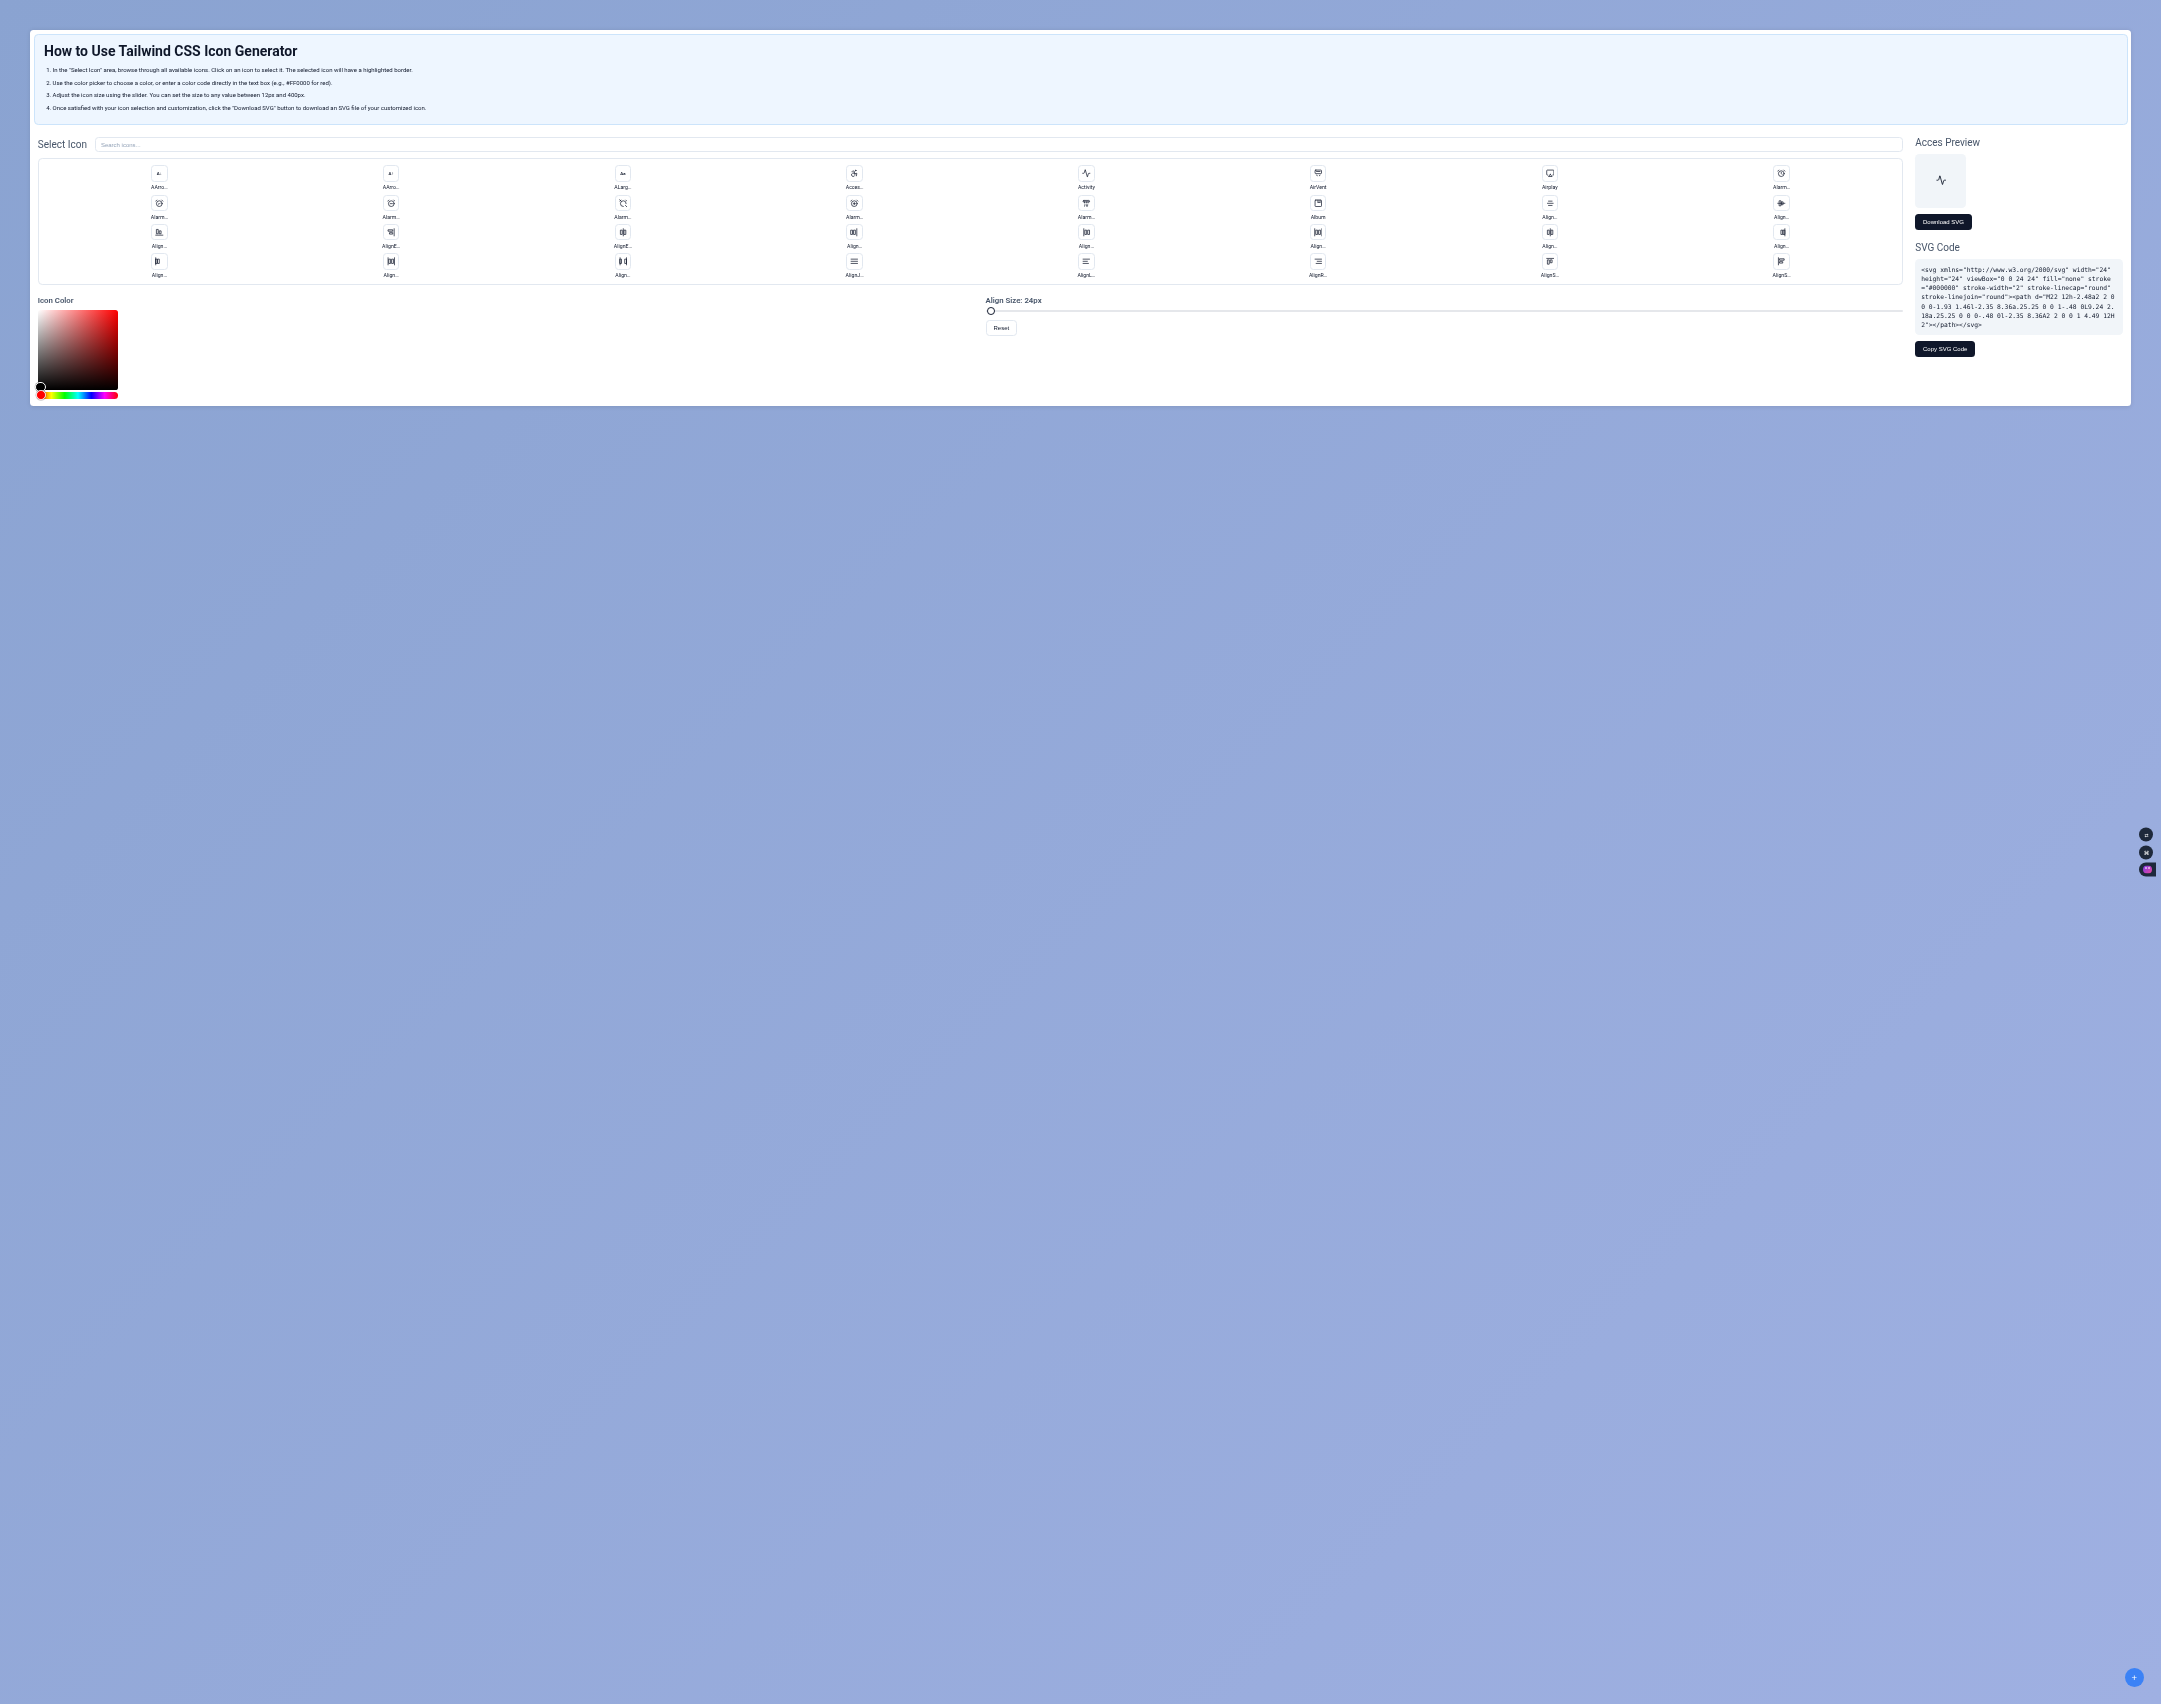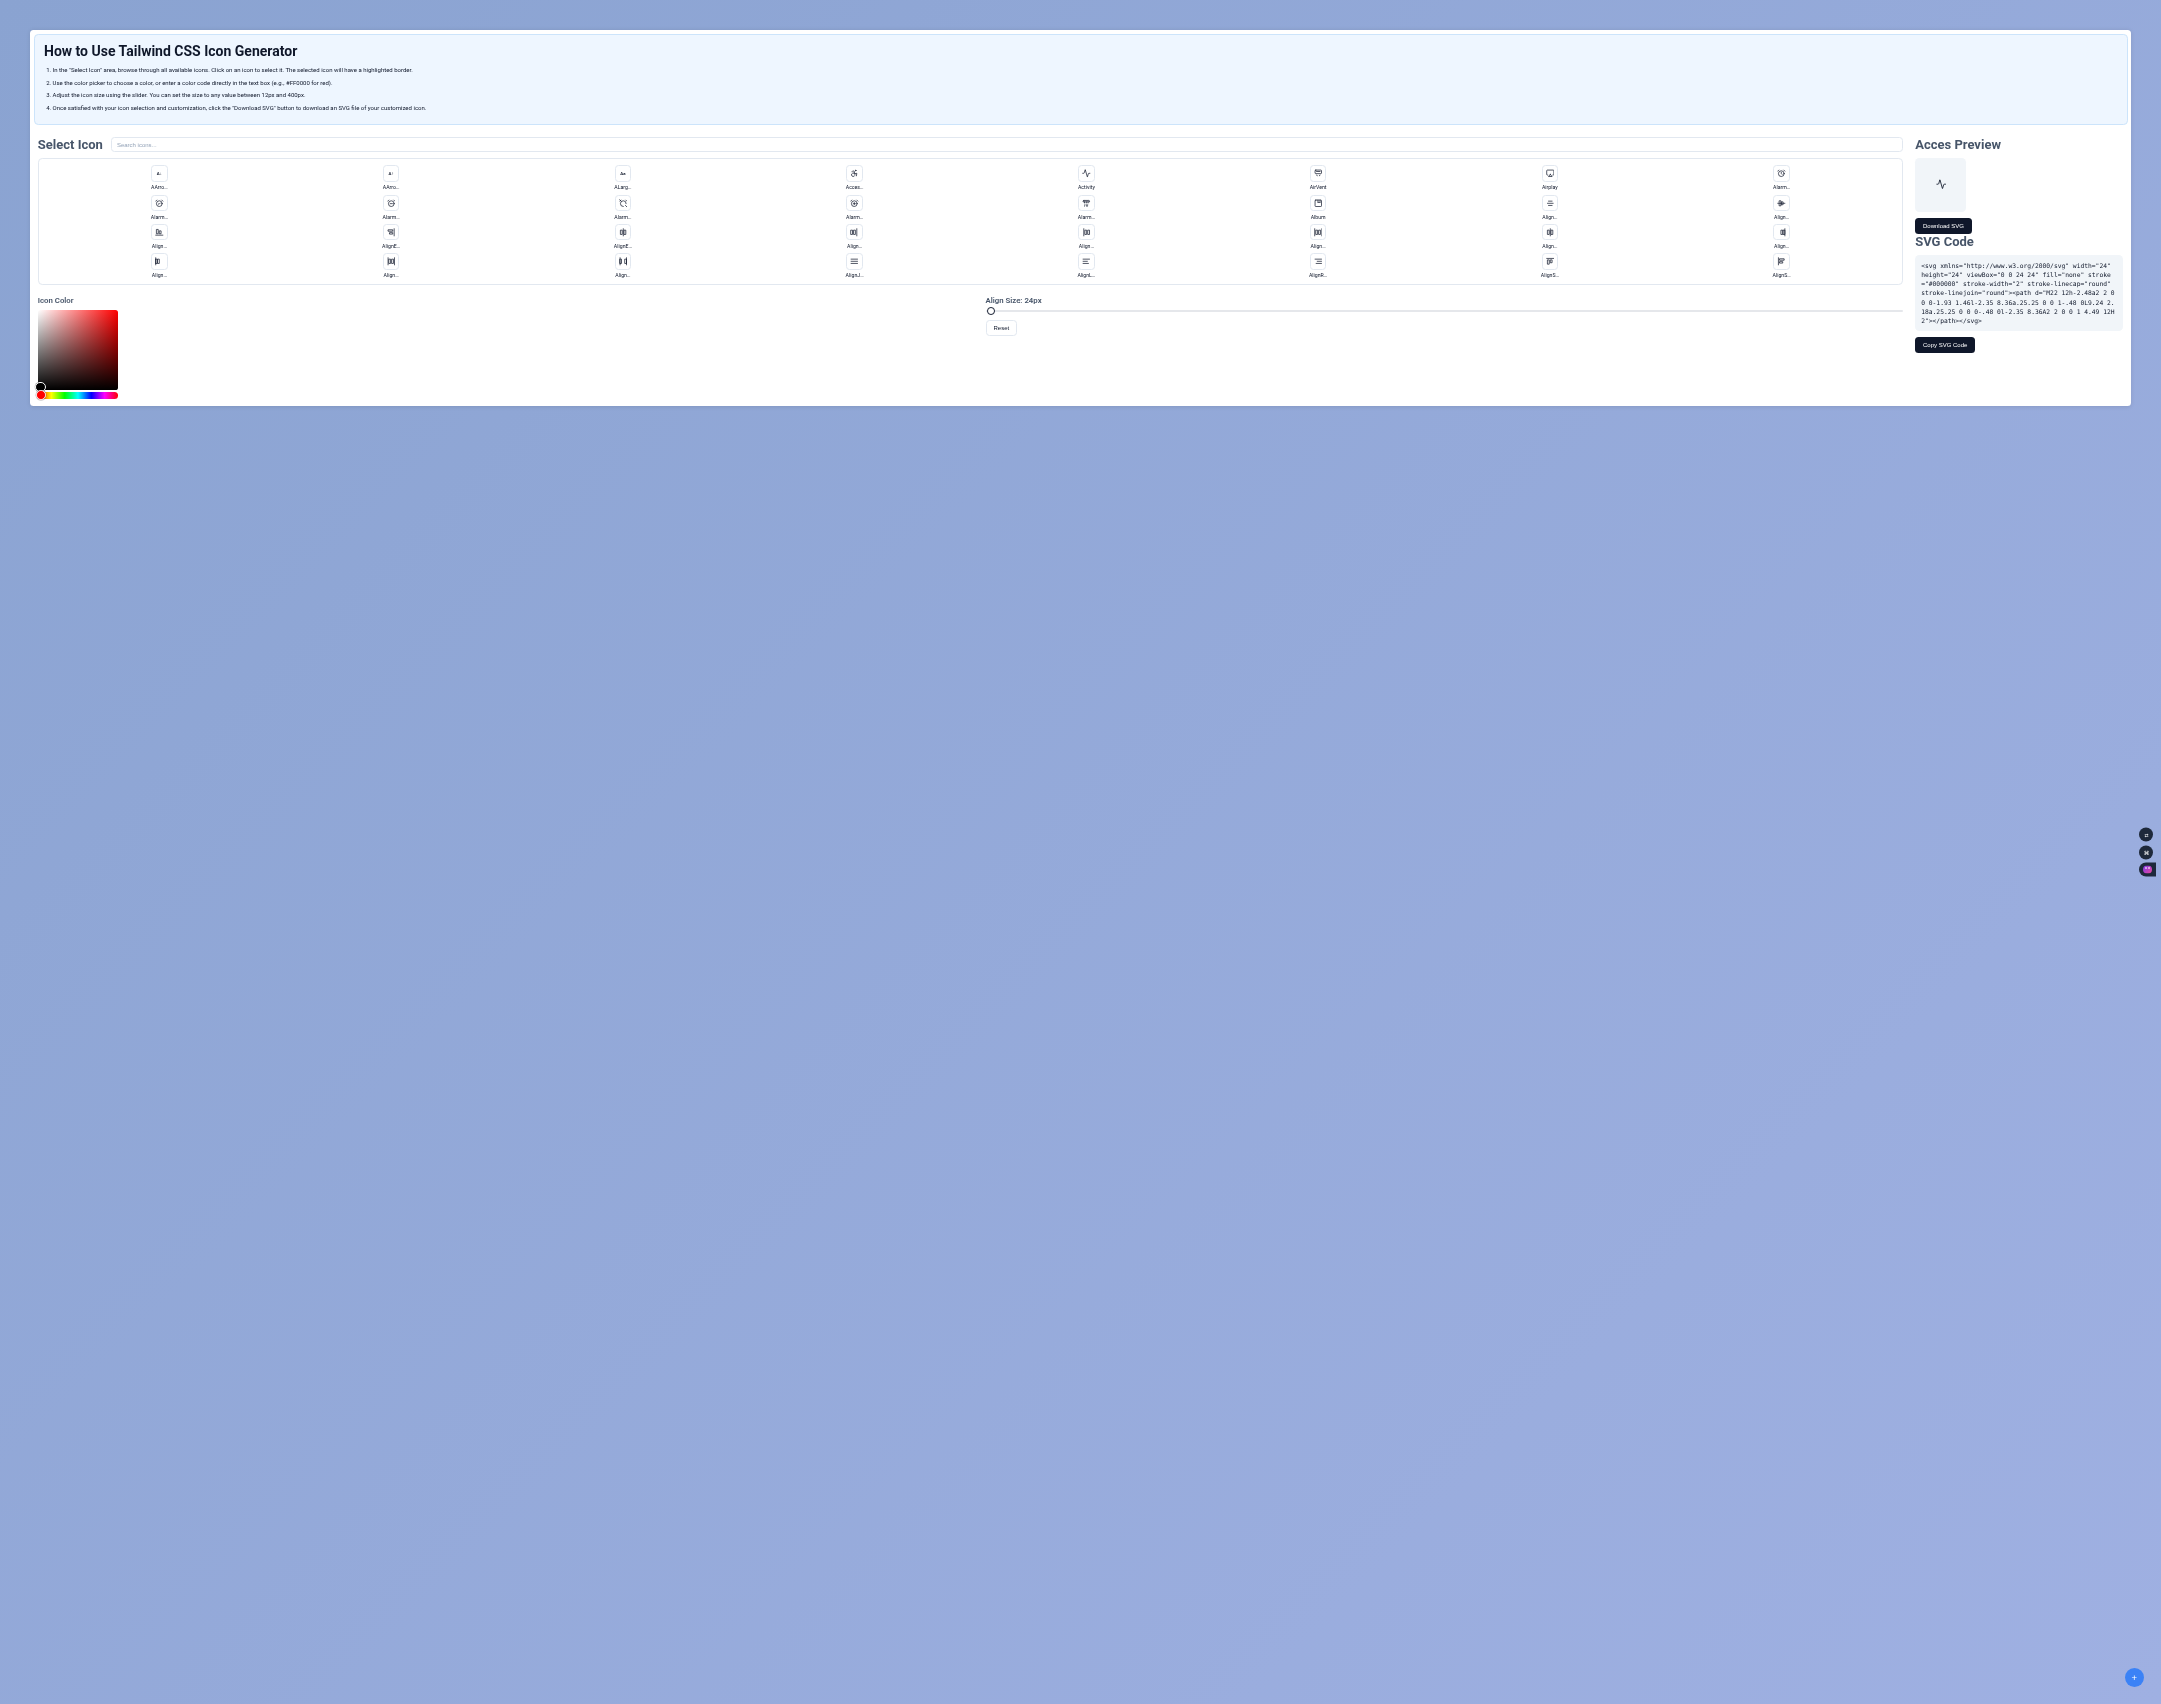--- a/index.html
+++ b/index.html
@@ -45,22 +45,22 @@
 }
 .left { flex: 1; min-width: 0; }
 .right { width: 208px; }
 .section-head {
   display: flex;
   align-items: center;
   gap: 7.8px;
   margin-bottom: 6px;
 }
 .section-title {
-  font-size: 13px;
-  font-weight: 700;
+  font-size: 10px;
+  font-weight: 400;
   color: #475569;
 }
 .search {
   flex: 1;
   border: 0.4px solid #e2e8f0;
   border-radius: 3.5px;
   padding: 3.9px 5.2px;
   font-size: 6px;
   color: #334155;
 }
@@ -187,21 +187,21 @@
 .dark-btn {
   background: #0f172a;
   color: #fff;
   border: none;
   border-radius: 3.5px;
   padding: 5.2px 7.8px;
   font-size: 6px;
   font-weight: 500;
   cursor: pointer;
 }
-.subsection { }
+.subsection { margin-top: 12px; }
 .code-box {
   background: #f1f5f9;
   border-radius: 4.3px;
   padding: 6px;
   font-family: ui-monospace, Menlo, Monaco, monospace;
   font-size: 6.3px;
   line-height: 1.45;
   color: #0f172a;
   margin-bottom: 6px;
   word-break: break-all;

